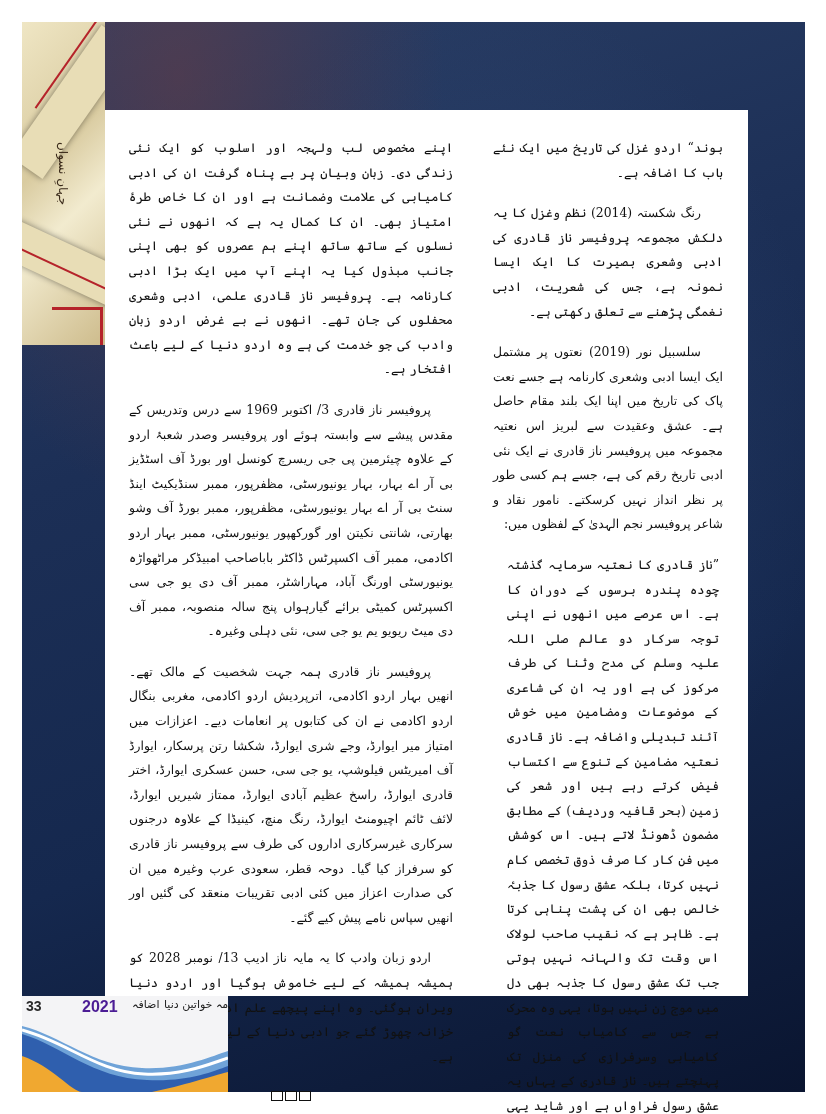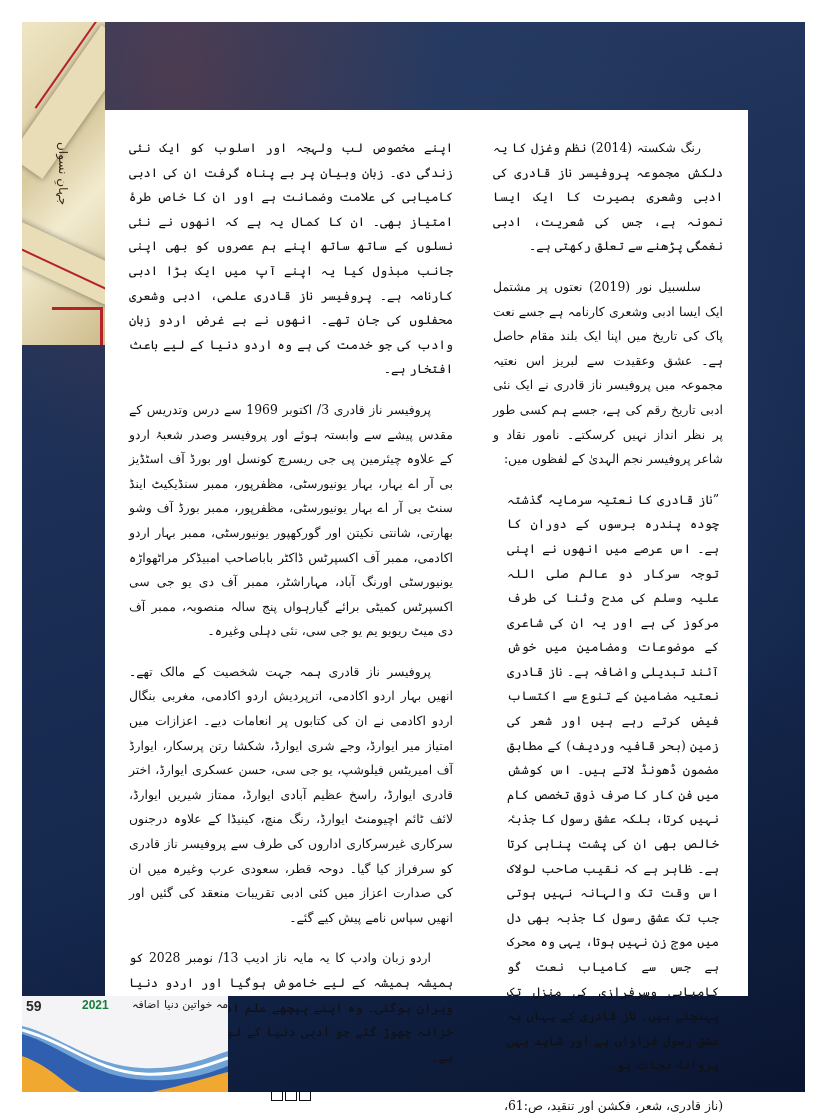--- a/index.html
+++ b/index.html
@@ -40,21 +40,21 @@
   .sep span { display:inline-block; width:10px; height:8px; border:1.5px solid #111; margin:0 1px; }
   .sig {
     direction:ltr; text-align:center; font-family:Liberation Serif, serif; font-size:18px; line-height:25.6px; color:#222;
   }
   .sig .name { font-weight:bold; }
   .footer {
     position:absolute; left:22px; top:996px; width:206px; height:96px; overflow:hidden; background:#f4f4f6;
   }
   .footer svg { position:absolute; left:0; top:0; }
   .footer .pg { position:absolute; left:4px; top:2px; font-family:"Liberation Sans", sans-serif; font-weight:bold; font-size:14px; color:#2a2a2a; }
-  .footer .yr { position:absolute; left:60px; top:2px; font-family:"Liberation Sans", sans-serif; font-weight:bold; font-size:12px; color:#15803d; }
+  .footer .yr { position:absolute; left:60px; top:2px; font-family:"Liberation Sans", sans-serif; font-weight:bold; font-size:16px; color:#4c1d95; }
   .footer .mon { position:absolute; left:110px; top:2px; font-size:11px; color:#222; direction:rtl; }
   .footer .mag { position:absolute; left:142px; top:2px; font-size:11px; color:#222; direction:rtl; white-space:nowrap; }
 </style>
 </head>
 <body>
 
 <div class="bg"></div>
 
 <div class="deco">
   <div class="band" style="left:-30px;top:60px;width:160px;height:40px;transform:rotate(-55deg);"></div>
@@ -62,20 +62,21 @@
   <div class="red" style="left:-10px;top:40px;width:110px;height:2px;transform:rotate(-55deg);"></div>
   <div class="red" style="left:-10px;top:250px;width:120px;height:2px;transform:rotate(25deg);"></div>
   <div class="red" style="left:30px;top:285px;width:50px;height:3px;"></div>
   <div class="red" style="left:78px;top:285px;width:3px;height:40px;"></div>
   <div class="label">جہانِ نسواں</div>
 </div>
 
 <div class="panel">
 
   <div class="col right">
+    <p>بوند“ اردو غزل کی تاریخ میں ایک نئے باب کا اضافہ ہے۔</p>
     <p class="indent">رنگ شکستہ (2014) نظم وغزل کا یہ دلکش مجموعہ پروفیسر ناز قادری کی ادبی وشعری بصیرت کا ایک ایسا نمونہ ہے، جس کی شعریت، ادبی نغمگی پڑھنے سے تعلق رکھتی ہے۔</p>
     <p class="indent">سلسبیل نور (2019) نعتوں پر مشتمل ایک ایسا ادبی وشعری کارنامہ ہے جسے نعت پاک کی تاریخ میں اپنا ایک بلند مقام حاصل ہے۔ عشق وعقیدت سے لبریز اس نعتیہ مجموعہ میں پروفیسر ناز قادری نے ایک نئی ادبی تاریخ رقم کی ہے، جسے ہم کسی طور پر نظر انداز نہیں کرسکتے۔ نامور نقاد و شاعر پروفیسر نجم الہدیٰ کے لفظوں میں:</p>
     <p class="quote">”ناز قادری کا نعتیہ سرمایہ گذشتہ چودہ پندرہ برسوں کے دوران کا ہے۔ اس عرصے میں انھوں نے اپنی توجہ سرکار دو عالم صلی اللہ علیہ وسلم کی مدح وثنا کی طرف مرکوز کی ہے اور یہ ان کی شاعری کے موضوعات ومضامین میں خوش آئند تبدیلی واضافہ ہے۔ ناز قادری نعتیہ مضامین کے تنوع سے اکتساب فیض کرتے رہے ہیں اور شعر کی زمین (بحر قافیہ وردیف) کے مطابق مضمون ڈھونڈ لاتے ہیں۔ اس کوشش میں فن کار کا صرف ذوق تخصص کام نہیں کرتا، بلکہ عشق رسول کا جذبہٴ خالص بھی ان کی پشت پناہی کرتا ہے۔ ظاہر ہے کہ نقیب صاحب لولاک اس وقت تک والہانہ نہیں ہوتی جب تک عشق رسول کا جذبہ بھی دل میں موج زن نہیں ہوتا، یہی وہ محرک ہے جس سے کامیاب نعت گو کامیابی وسرفرازی کی منزل تک پہنچتے ہیں۔ ناز قادری کے یہاں یہ عشق رسول فراواں ہے اور شاید یہی پروانہٴ نجات ہو۔</p>
     <p class="cite">(ناز قادری، شعر، فکشن اور تنقید، ص:61، جلد دوم)</p>
     <p class="indent">پروفیسر ناز قادری کا وصف یہ ہے کہ وہ اپنے علمی وادبی سفر میں کئی تحریکات ورجحانات سے متاثر ضرور ہوئے، مرعوب کبھی نہیں ہاں اتنا ضرور ہے کہ ابتدائی تحریروں میں ترقی پسند ادب کے گہرے نقوش ملتے ہیں پھر جدیدیت کی طرف بھی وہ مائل نظر آتے ہیں مگر ان تمام باتوں اور صداقتوں کے باوجود انھوں نے اپنے مزاج ومیلان، معیار ووقار کو کبھی مجروح نہیں ہونے دیا۔ انھوں نے ایک بھرپور علمی وادبی زندگی گذاری سیمیناروں اور مشاعروں میں اپنی ادیبانہ شان کو ہمیشہ ہی برقرار رکھنے کی کامیاب کوشش کی۔ اصناف ادب کے کئی شعبوں کو انھوں نے جلا بخشی اور ہر مقام ومنزل پر</p>
   </div>
 
   <div class="col left">
     <p>اپنے مخصوص لب ولہجہ اور اسلوب کو ایک نئی زندگی دی۔ زبان وبیان پر بے پناہ گرفت ان کی ادبی کامیابی کی علامت وضمانت ہے اور ان کا خاص طرۂ امتیاز بھی۔ ان کا کمال یہ ہے کہ انھوں نے نئی نسلوں کے ساتھ ساتھ اپنے ہم عصروں کو بھی اپنی جانب مبذول کیا یہ اپنے آپ میں ایک بڑا ادبی کارنامہ ہے۔ پروفیسر ناز قادری علمی، ادبی وشعری محفلوں کی جان تھے۔ انھوں نے بے غرض اردو زبان وادب کی جو خدمت کی ہے وہ اردو دنیا کے لیے باعث افتخار ہے۔</p>
     <p class="indent">پروفیسر ناز قادری 3/ اکتوبر 1969 سے درس وتدریس کے مقدس پیشے سے وابستہ ہوئے اور پروفیسر وصدر شعبۂ اردو کے علاوہ چیئرمین پی جی ریسرچ کونسل اور بورڈ آف اسٹڈیز بی آر اے بہار، بہار یونیورسٹی، مظفرپور، ممبر سنڈیکیٹ اینڈ سنٹ بی آر اے بہار یونیورسٹی، مظفرپور، ممبر بورڈ آف وشو بھارتی، شانتی نکیتن اور گورکھپور یونیورسٹی، ممبر بہار اردو اکادمی، ممبر آف اکسپرٹس ڈاکٹر باباصاحب امبیڈکر مراٹھواڑہ یونیورسٹی اورنگ آباد، مہاراشٹر، ممبر آف دی یو جی سی اکسپرٹس کمیٹی برائے گیارہواں پنج سالہ منصوبہ، ممبر آف دی میٹ ریویو یم یو جی سی، نئی دہلی وغیرہ۔</p>
@@ -95,17 +96,17 @@
 
 <div class="footer">
   <svg width="206" height="96" viewBox="0 0 206 96">
     <rect x="0" y="0" width="206" height="96" fill="#f4f4f6"></rect>
     <path d="M0,30 C40,40 70,70 120,72 C160,74 190,60 206,55 L206,96 L0,96 Z" fill="#6fa3d8"></path>
     <path d="M0,38 C40,50 70,82 125,84 C165,86 190,76 206,70 L206,96 L0,96 Z" fill="#2f5fae"></path>
     <path d="M0,60 C30,70 50,96 60,96 L0,96 Z" fill="#f0a830"></path>
     <path d="M130,96 C160,90 190,80 206,76 L206,96 Z" fill="#f0a830"></path>
     <path d="M0,34 C45,46 75,76 122,78 C162,80 190,67 206,62" stroke="#ffffff" stroke-width="3" fill="none"></path>
   </svg>
-  <div class="pg">59</div>
+  <div class="pg">33</div>
   <div class="yr">2021</div>
   <div class="mon">اضافہ</div>
   <div class="mag">ماہنامہ خواتین دنیا</div>
 </div>
 
 </body></html>

